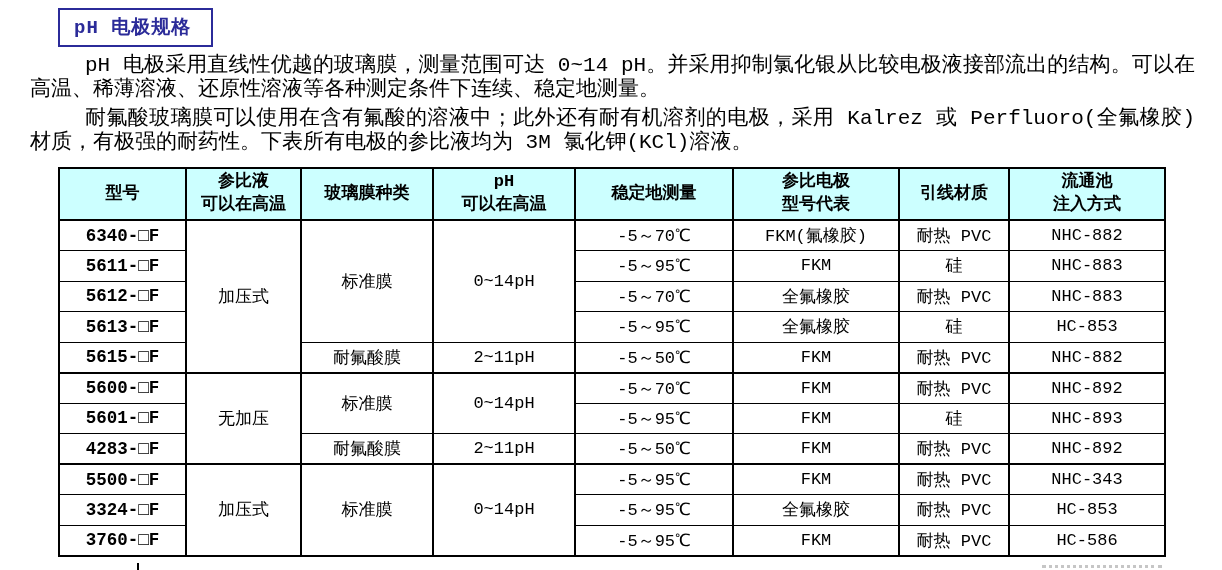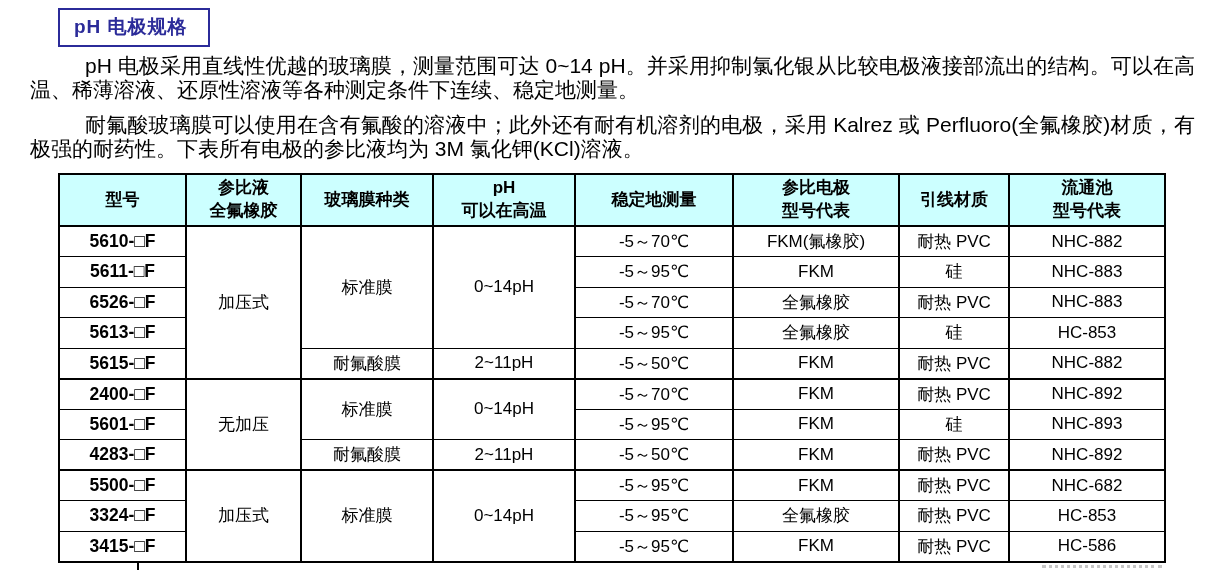--- a/index.html
+++ b/index.html
@@ -8,40 +8,41 @@
     width: 1222px; height: 570px;
     background: #ffffff;
     overflow: hidden;
     font-family: "Liberation Sans", "DejaVu Sans", sans-serif;
     color: #000;
   }
   .page {
     position: relative;
     width: 1222px; height: 448px;
     padding: 8px 27px 0 30px;
+    font-family: Liberation Mono, monospace;
   }
   .title-box {
     display: inline-block;
     margin-left: 28px;
     border: 2px solid #2B2B99;
     color: #2B2B99;
     font-weight: bold;
     font-size: 19px;
     padding: 4px 20px 5px 14px;
     letter-spacing: 1px;
     background: #fff;
   }
   .intro {
     margin: 7px 0 0 0;
     font-size: 21px;
     line-height: 24px;
     text-indent: 55px;
     text-align: justify;
   }
-  .intro + .intro { margin-top: 11px; }
+  .intro + .intro { margin-top: 5px; }
   table.spec {
     border-collapse: collapse;
     table-layout: fixed;
     margin: 12px 0 0 28px;
     width: 1106px;
     border: 2px solid #000;
     text-align: center;
   }
   th, td {
     border: 1px solid #000;
@@ -100,52 +101,52 @@
       <col style="width:142px">
       <col style="width:158px">
       <col style="width:166px">
       <col style="width:110px">
       <col style="width:156px">
     </colgroup>
     <thead>
       <tr>
         <th>型号</th>
         <th>参比液
-全氟橡胶</th>
+可以在高温</th>
         <th>玻璃膜种类</th>
         <th>pH
 可以在高温</th>
         <th>稳定地测量</th>
         <th>参比电极
 型号代表</th>
         <th>引线材质</th>
         <th>流通池
-型号代表</th>
+注入方式</th>
       </tr>
     </thead>
     <tbody>
       <tr>
-        <td class="model">5610-□F</td>
+        <td class="model">6340-□F</td>
         <td rowspan="5">加压式</td>
         <td rowspan="4">标准膜</td>
         <td rowspan="4">0~14pH</td>
         <td>-5～70℃</td>
         <td>FKM(氟橡胶)</td>
         <td>耐热 PVC</td>
         <td>NHC-882</td>
       </tr>
       <tr>
         <td class="model">5611-□F</td>
         <td>-5～95℃</td>
         <td>FKM</td>
         <td>硅</td>
         <td>NHC-883</td>
       </tr>
       <tr>
-        <td class="model">6526-□F</td>
+        <td class="model">5612-□F</td>
         <td>-5～70℃</td>
         <td>全氟橡胶</td>
         <td>耐热 PVC</td>
         <td>NHC-883</td>
       </tr>
       <tr>
         <td class="model">5613-□F</td>
         <td>-5～95℃</td>
         <td>全氟橡胶</td>
         <td>硅</td>
@@ -154,21 +155,21 @@
       <tr>
         <td class="model">5615-□F</td>
         <td>耐氟酸膜</td>
         <td>2~11pH</td>
         <td>-5～50℃</td>
         <td>FKM</td>
         <td>耐热 PVC</td>
         <td>NHC-882</td>
       </tr>
       <tr class="group-start">
-        <td class="model">2400-□F</td>
+        <td class="model">5600-□F</td>
         <td rowspan="3">无加压</td>
         <td rowspan="2">标准膜</td>
         <td rowspan="2">0~14pH</td>
         <td>-5～70℃</td>
         <td>FKM</td>
         <td>耐热 PVC</td>
         <td>NHC-892</td>
       </tr>
       <tr>
         <td class="model">5601-□F</td>
@@ -187,31 +188,31 @@
         <td>NHC-892</td>
       </tr>
       <tr class="group-start">
         <td class="model">5500-□F</td>
         <td rowspan="3">加压式</td>
         <td rowspan="3">标准膜</td>
         <td rowspan="3">0~14pH</td>
         <td>-5～95℃</td>
         <td>FKM</td>
         <td>耐热 PVC</td>
-        <td>NHC-682</td>
+        <td>NHC-343</td>
       </tr>
       <tr>
         <td class="model">3324-□F</td>
         <td>-5～95℃</td>
         <td>全氟橡胶</td>
         <td>耐热 PVC</td>
         <td>HC-853</td>
       </tr>
       <tr>
-        <td class="model">3415-□F</td>
+        <td class="model">3760-□F</td>
         <td>-5～95℃</td>
         <td>FKM</td>
         <td>耐热 PVC</td>
         <td>HC-586</td>
       </tr>
     </tbody>
   </table>
 
   <div class="artifact-tick"></div>
   <div class="artifact-cutoff"></div>

